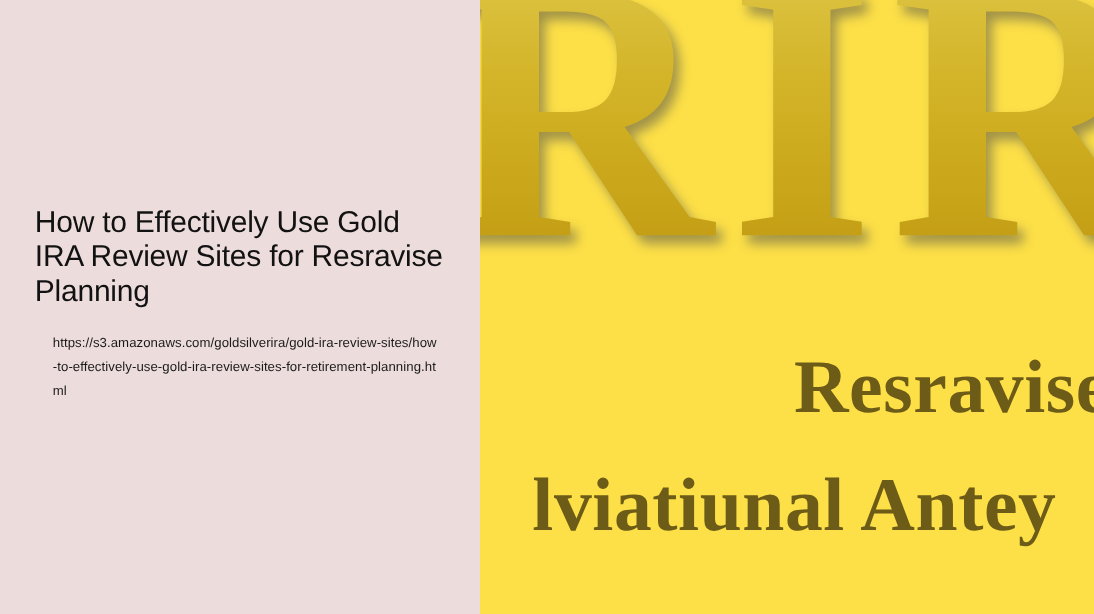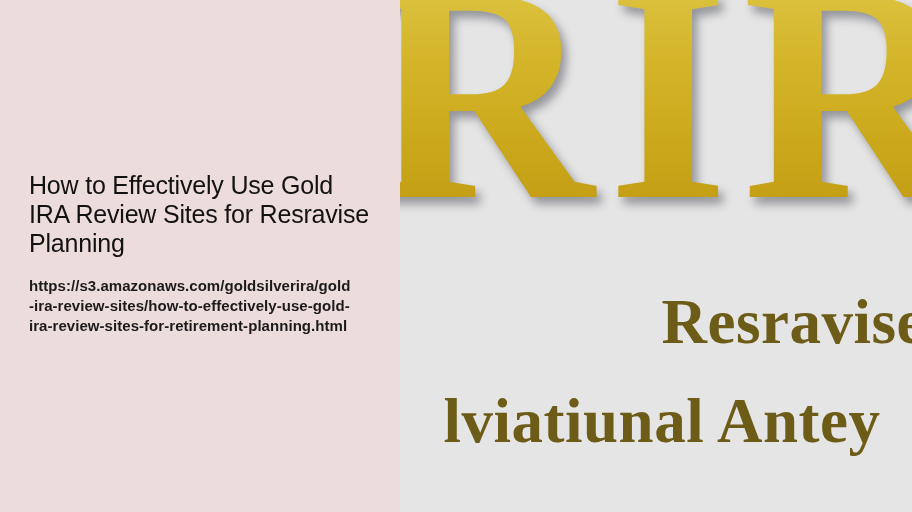--- a/index.html
+++ b/index.html
@@ -41,42 +41,42 @@
     font-size: 25px;
     line-height: 29px;
     font-weight: 400;
     letter-spacing: -0.2px;
     color: #121212;
     white-space: pre-line;
   }
 
   .page-url {
     position: absolute;
-    left: 29px;
+    left: 44px;
     top: 276px;
     width: 322px;
     margin: 0;
     font-family: "Liberation Sans", sans-serif;
-    font-size: 15px;
+    font-size: 11px;
     line-height: 20px;
-    font-weight: 700;
+    font-weight: 400;
     letter-spacing: 0.05px;
     color: #1b1b1b;
     word-break: break-all;
     overflow-wrap: anywhere;
   }
 
   
   .preview-panel {
     position: absolute;
     left: 400px;
     top: 0;
     width: 512px;
     height: 512px;
-    background: #e5e5e5;
+    background: #fde047;
     overflow: hidden;
   }
 
   .art-wordmark {
     position: absolute;
     left: -30px;
     top: -72px;
     width: 580px;
     margin: 0;
     font-family: "Liberation Serif", "DejaVu Serif", serif;

